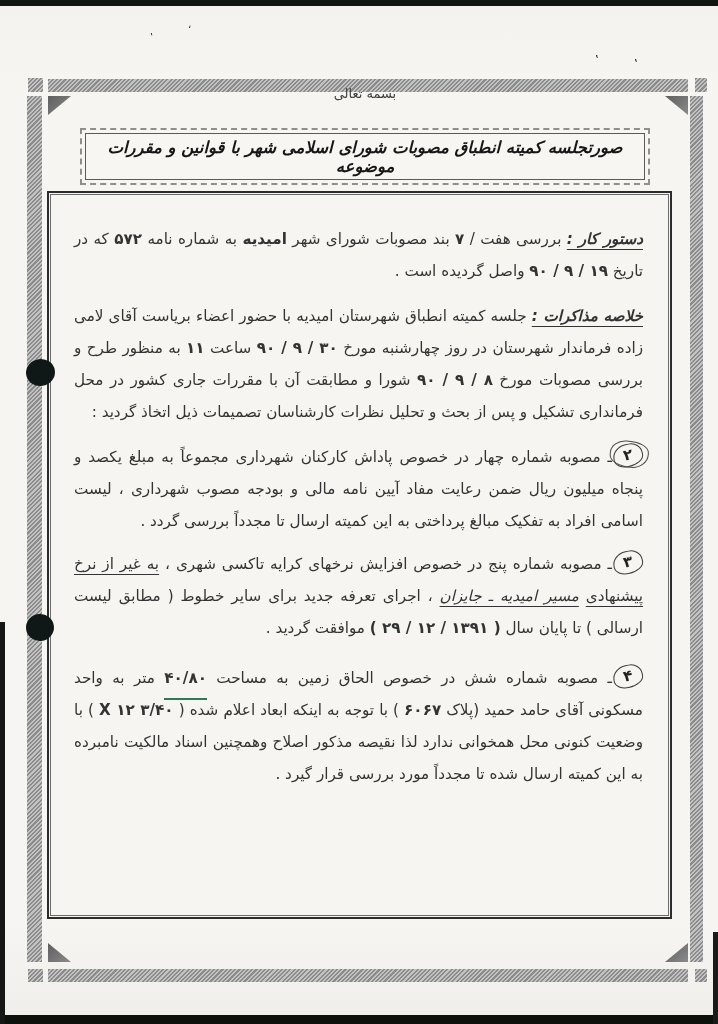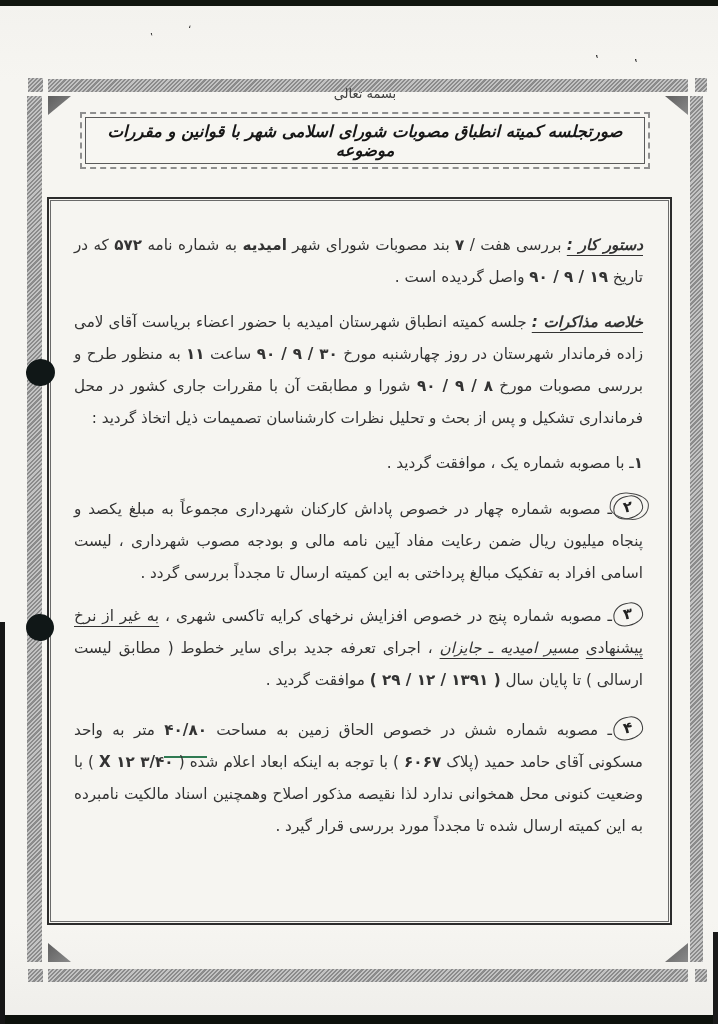--- a/index.html
+++ b/index.html
@@ -36,56 +36,56 @@
   .tri-tr{left:665px;top:96px;clip-path:polygon(0 0,100% 0,100% 100%);}
   .tri-bl{left:48px;top:943px;clip-path:polygon(0 0,100% 100%,0 100%);}
   .tri-br{left:665px;top:943px;clip-path:polygon(100% 0,100% 100%,0 100%);}
   
   .bismillah{
     position:absolute;left:0;top:86px;width:730px;text-align:center;
     direction:rtl;font-size:13px;color:#3f3f3f;
   }
   
   .title-box{
-    position:absolute;left:80px;top:112px;width:570px;height:57px;
+    position:absolute;left:80px;top:128px;width:570px;height:57px;
     border:2px dashed #8f8f8f;background:#f7f6f2;box-sizing:border-box;
   }
   .title-inner{
     position:absolute;inset:3px;border:1px solid #5a5a5a;
     display:flex;align-items:center;justify-content:center;
     direction:rtl;text-align:center;
   }
   .title-inner span{
     font-weight:700;font-style:italic;font-size:16.5px;color:#161616;
     letter-spacing:-0.2px;padding:0 10px;
   }
   
   .content-box{
-    position:absolute;left:47px;top:197px;width:625px;height:728px;
+    position:absolute;left:47px;top:191px;width:625px;height:728px;
     border:2px solid #2c2c2c;box-sizing:border-box;background:transparent;
   }
   .content-box::before{
     content:"";position:absolute;inset:1px;border:1px solid #6a6a6a;pointer-events:none;
   }
   .doc-body{
     position:absolute;inset:0;direction:rtl;
     padding:30px 27px 0 25px;box-sizing:border-box;
     font-size:15.2px;line-height:32px;color:#333;
     text-align:justify;
   }
   .doc-body p{margin:0 0 13px;}
   p[data-name="paragraph-summary"]{}
   p[data-name="paragraph-item-1"]{margin-bottom:14px;}
   p[data-name="paragraph-item-2"]{margin-bottom:15px;}
   p[data-name="paragraph-item-3"]{margin-bottom:11px;}
   p[data-name="paragraph-item-4"]{margin-bottom:18px;}
   .b{font-weight:700;}
   .i{font-style:italic;}
   .u{text-decoration:underline;text-underline-offset:5px;text-decoration-thickness:1px;}
-  .gu{border-bottom:2.5px solid var(--pen,#2f7a52);padding-bottom:17px;}
+  .gu{border-bottom:2.5px solid var(--pen,#2f7a52);padding-bottom:11px;}
   .circled{
     display:inline-block;position:relative;min-width:14px;text-align:center;
     font-weight:700;font-size:15px;line-height:21px;padding:0 7px;
     border:1.6px solid #3c3c3c;
     border-radius:55% 45% 62% 50% / 62% 55% 48% 45%;
     transform:rotate(-12deg);margin-left:1px;top:-2px;color:#222;
   }
   .scribble::after{
     content:"";position:absolute;inset:-4px -7px -2px -4px;
     border:1.3px solid #4a4a4a;
@@ -131,21 +131,20 @@
   <div class="title-box" data-name="title-box">
     <div class="title-inner" data-name="title-inner-frame">
       <span data-name="document-title">صورتجلسه کمیته انطباق مصوبات شورای اسلامی شهر با قوانین و مقررات موضوعه</span>
     </div>
   </div>
 
   <div class="content-box" data-name="content-box">
     <div class="doc-body" data-name="document-body">
         <p data-name="paragraph-agenda"><span class="b i u" data-name="text-segment">دستور کار :</span><span data-name="text-segment"> بررسی هفت / </span><span class="b" data-name="text-segment">۷</span><span data-name="text-segment"> بند مصوبات شورای شهر </span><span class="b" data-name="text-segment">امیدیه</span><span data-name="text-segment">  به شماره نامه  </span><span class="b" data-name="text-segment">۵۷۲</span><span data-name="text-segment"> که در تاریخ </span><span class="b" data-name="text-segment">۱۹ / ۹ / ۹۰</span><span data-name="text-segment"> واصل گردیده است .</span></p>
         <p data-name="paragraph-summary"><span class="b i u" data-name="text-segment">خلاصه مذاکرات :</span><span data-name="text-segment">  جلسه کمیته انطباق شهرستان امیدیه با حضور اعضاء بریاست آقای لامی زاده فرماندار شهرستان در روز چهارشنبه مورخ </span><span class="b" data-name="text-segment">۳۰ / ۹ / ۹۰</span><span data-name="text-segment"> ساعت </span><span class="b" data-name="text-segment">۱۱</span><span data-name="text-segment"> به منظور طرح و بررسی مصوبات مورخ </span><span class="b" data-name="text-segment">۸ / ۹ / ۹۰</span><span data-name="text-segment"> شورا و مطابقت آن با مقررات جاری کشور در محل فرمانداری تشکیل و پس از بحث و تحلیل نظرات کارشناسان تصمیمات ذیل اتخاذ گردید :</span></p>
-        <p data-name="paragraph-item-1"><span class="b" data-name="text-segment">۱</span><span data-name="text-segment">ـ با مصوبه شماره یک ، موافقت گردید .</span></p>
         <p data-name="paragraph-item-3"><span class="circled scribble" data-name="item-number-circled">۲</span><span data-name="text-segment">ـ مصوبه شماره چهار در خصوص پاداش کارکنان شهرداری مجموعاً به مبلغ یکصد و پنجاه میلیون ریال ضمن رعایت مفاد آیین نامه مالی و بودجه مصوب شهرداری ، لیست اسامی افراد به تفکیک مبالغ پرداختی به این کمیته ارسال تا مجدداً بررسی گردد .</span></p>
         <p data-name="paragraph-item-4"><span class="circled" data-name="item-number-circled">۳</span><span data-name="text-segment">ـ مصوبه شماره پنج در خصوص افزایش نرخهای کرایه تاکسی شهری ، </span><span class="u" data-name="text-segment">به غیر از نرخ پیشنهادی</span><span data-name="text-segment"> </span><span class="i u" data-name="text-segment">مسیر امیدیه ـ جایزان</span><span data-name="text-segment"> ، اجرای تعرفه جدید برای سایر خطوط ( مطابق لیست ارسالی ) تا پایان سال </span><span class="b" data-name="text-segment">( ۱۳۹۱ / ۱۲ / ۲۹ )</span><span data-name="text-segment"> موافقت گردید .</span></p>
         <p data-name="paragraph-item-5"><span class="circled" data-name="item-number-circled">۴</span><span data-name="text-segment">ـ مصوبه شماره شش در خصوص الحاق زمین به مساحت </span><span class="b gu" data-name="text-segment">۴۰/۸۰</span><span data-name="text-segment"> متر به واحد مسکونی آقای حامد حمید (پلاک </span><span class="b" data-name="text-segment">۶۰۶۷</span><span data-name="text-segment"> ) با توجه به اینکه ابعاد اعلام شده ( </span><span class="b" data-name="text-segment">۳/۴۰ X ۱۲</span><span data-name="text-segment"> ) با وضعیت کنونی محل همخوانی ندارد لذا نقیصه مذکور اصلاح وهمچنین اسناد مالکیت نامبرده به این کمیته ارسال شده تا مجدداً مورد بررسی قرار گیرد .</span></p>
       </div>
   </div>
 
   <div class="hole hole-1" data-name="punch-hole-top"></div>
   <div class="hole hole-2" data-name="punch-hole-bottom"></div>
 
   <div class="speck speck-1" data-name="scan-speck">‛</div>

